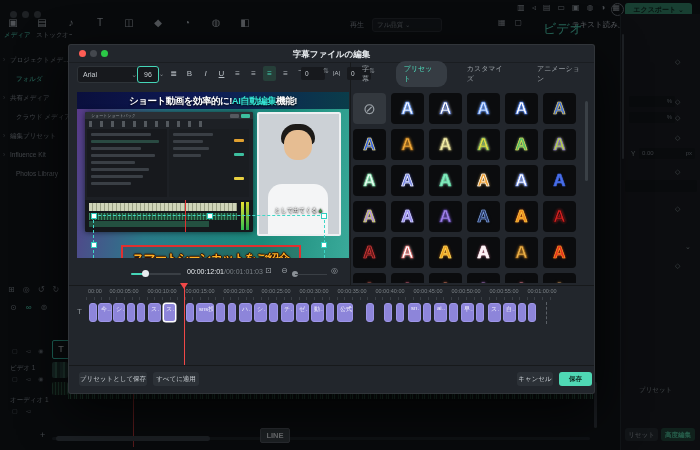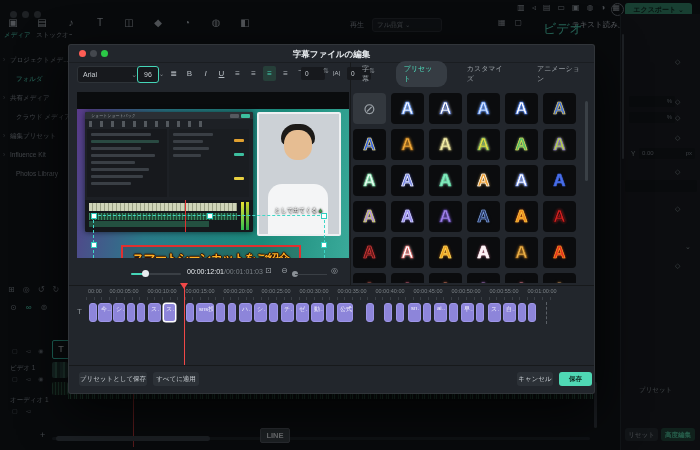--- a/index.html
+++ b/index.html
@@ -311,20 +311,21 @@
         <div class="fbtn">≡</div>
         <div class="fbtn">⊤</div>
       </div>
     <div class="numf" style="left:232px;">0</div>
     <span class="stp" style="left:254px;">⇅</span>
     <span class="abs" style="left:264px;top:25px;font-size:6px;color:#b8bec4;">|A|</span>
     <div class="numf" style="left:278px;">0</div>
     <span class="stp" style="left:300px;">⇅</span>
 
     <div class="abs" id="preview">
+      <div class="abs" id="banner"><span>ショート動画を効率的に!</span><span class="ai">AI自動編集</span><span>機能!</span></div>
       <div class="abs" id="pv-body">
         <div class="abs" id="mini-editor">
           <div class="abs" id="me-titlebar">ショートショートパック</div>
           <div class="abs" id="me-btn-t"></div>
           <div class="abs" id="me-btn-g"></div>
           <div class="abs" id="me-icons"></div>
           <div class="abs" id="me-list">
             <div class="me-row" style="width:60px;"></div>
               <div class="me-row hl" style="width:68px;"></div>
             <div class="me-row" style="width:50px;"></div>

